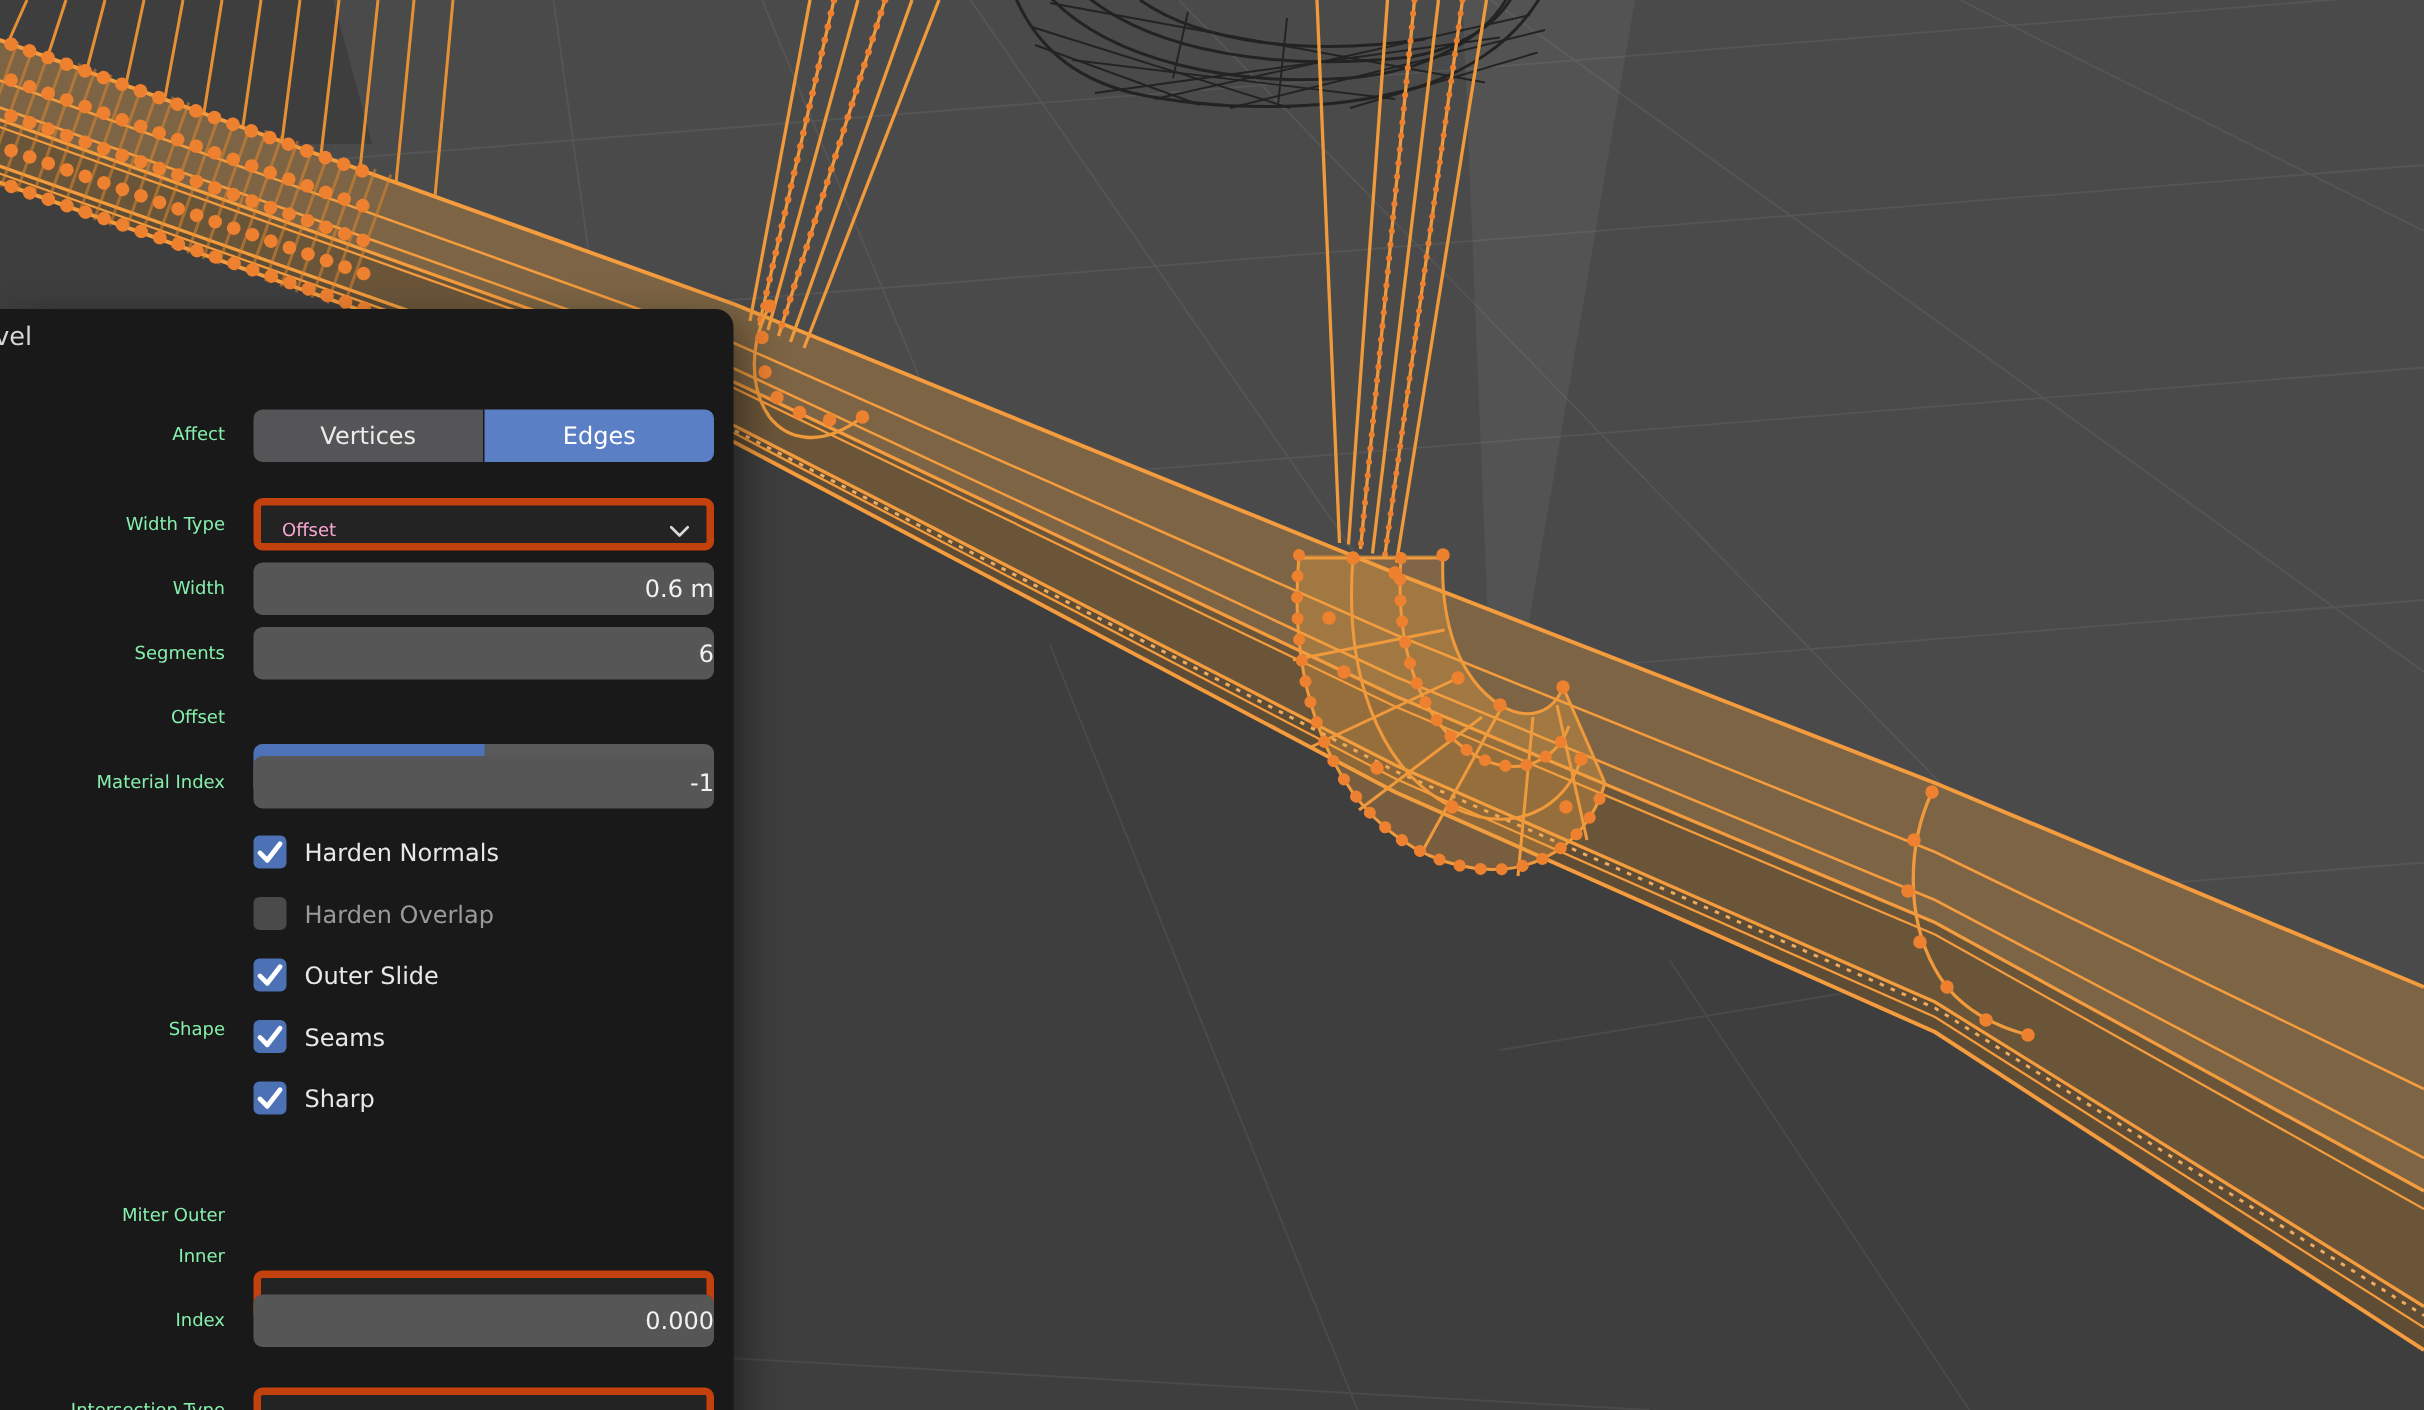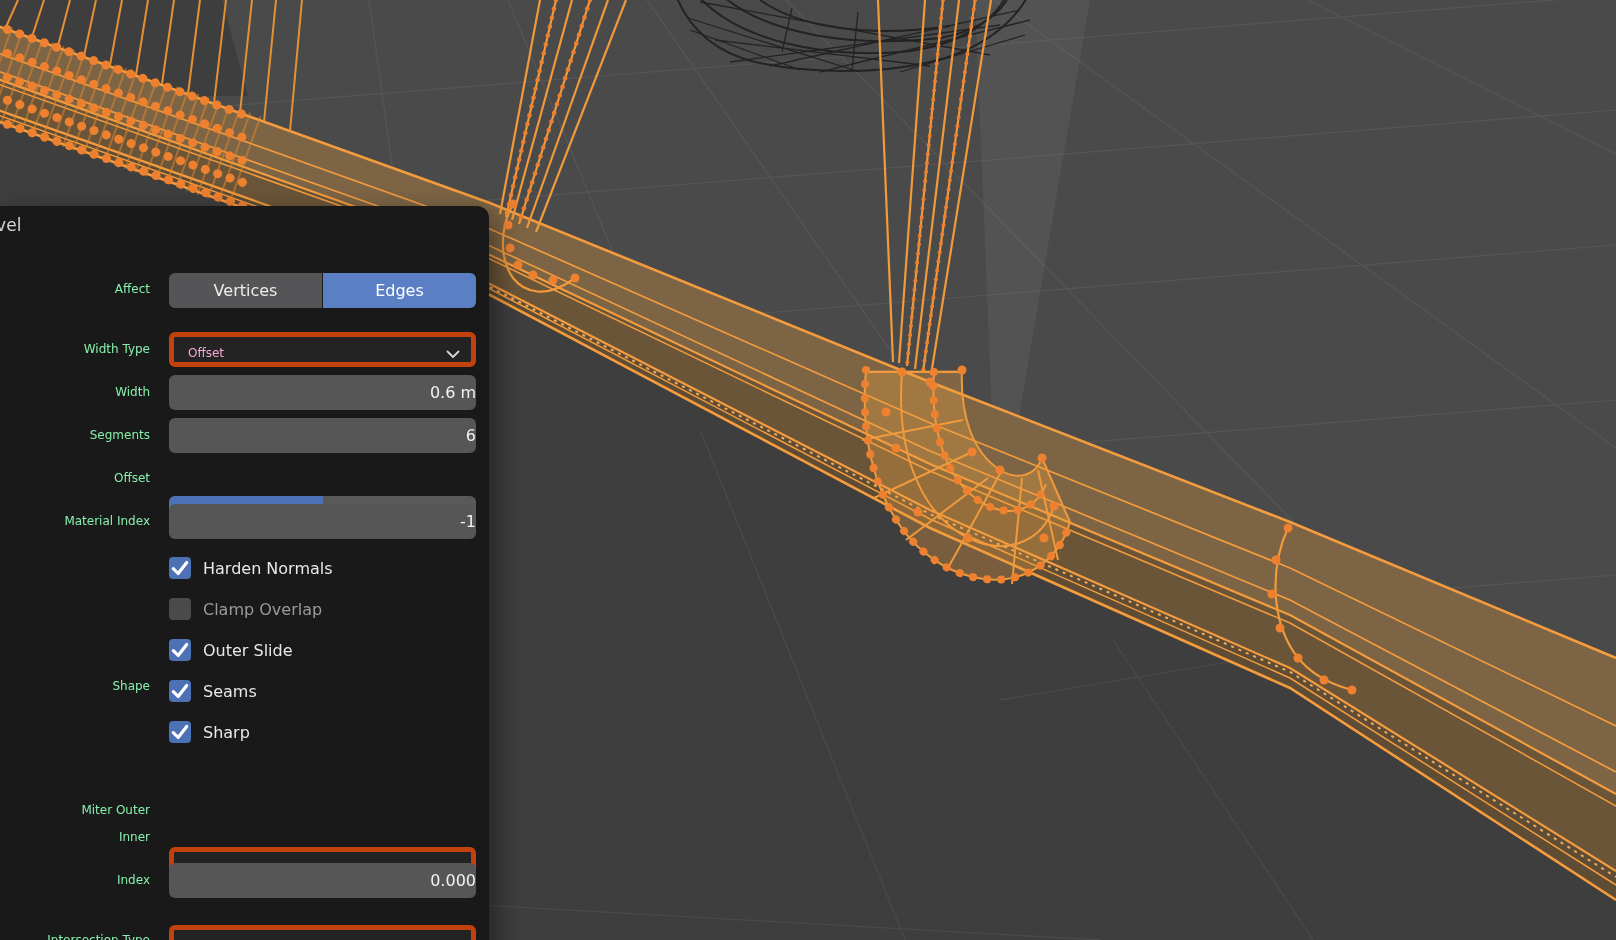--- a/index.html
+++ b/index.html
@@ -270,21 +270,21 @@
       <div class="chk-box on">
         <svg width="22" height="22" viewBox="0 0 18 18">
           <polyline points="3.5,9.5 7.5,13.5 14.5,4.5" fill="none" stroke="#fff" stroke-width="2.6" stroke-linecap="round" stroke-linejoin="round"></polyline>
         </svg>
       </div>
       <div class="chk-label">Harden Normals</div>
     </div>
 
     <div class="chk-row" style="top:392px">
       <div class="chk-box off"></div>
-      <div class="chk-label dim">Clamp Overlap</div>
+      <div class="chk-label dim">Harden Overlap</div>
     </div>
 
     <div class="chk-row" style="top:433px">
       <div class="chk-box on">
         <svg width="22" height="22" viewBox="0 0 18 18">
           <polyline points="3.5,9.5 7.5,13.5 14.5,4.5" fill="none" stroke="#fff" stroke-width="2.6" stroke-linecap="round" stroke-linejoin="round"></polyline>
         </svg>
       </div>
       <div class="chk-label">Outer Slide</div>
     </div>

